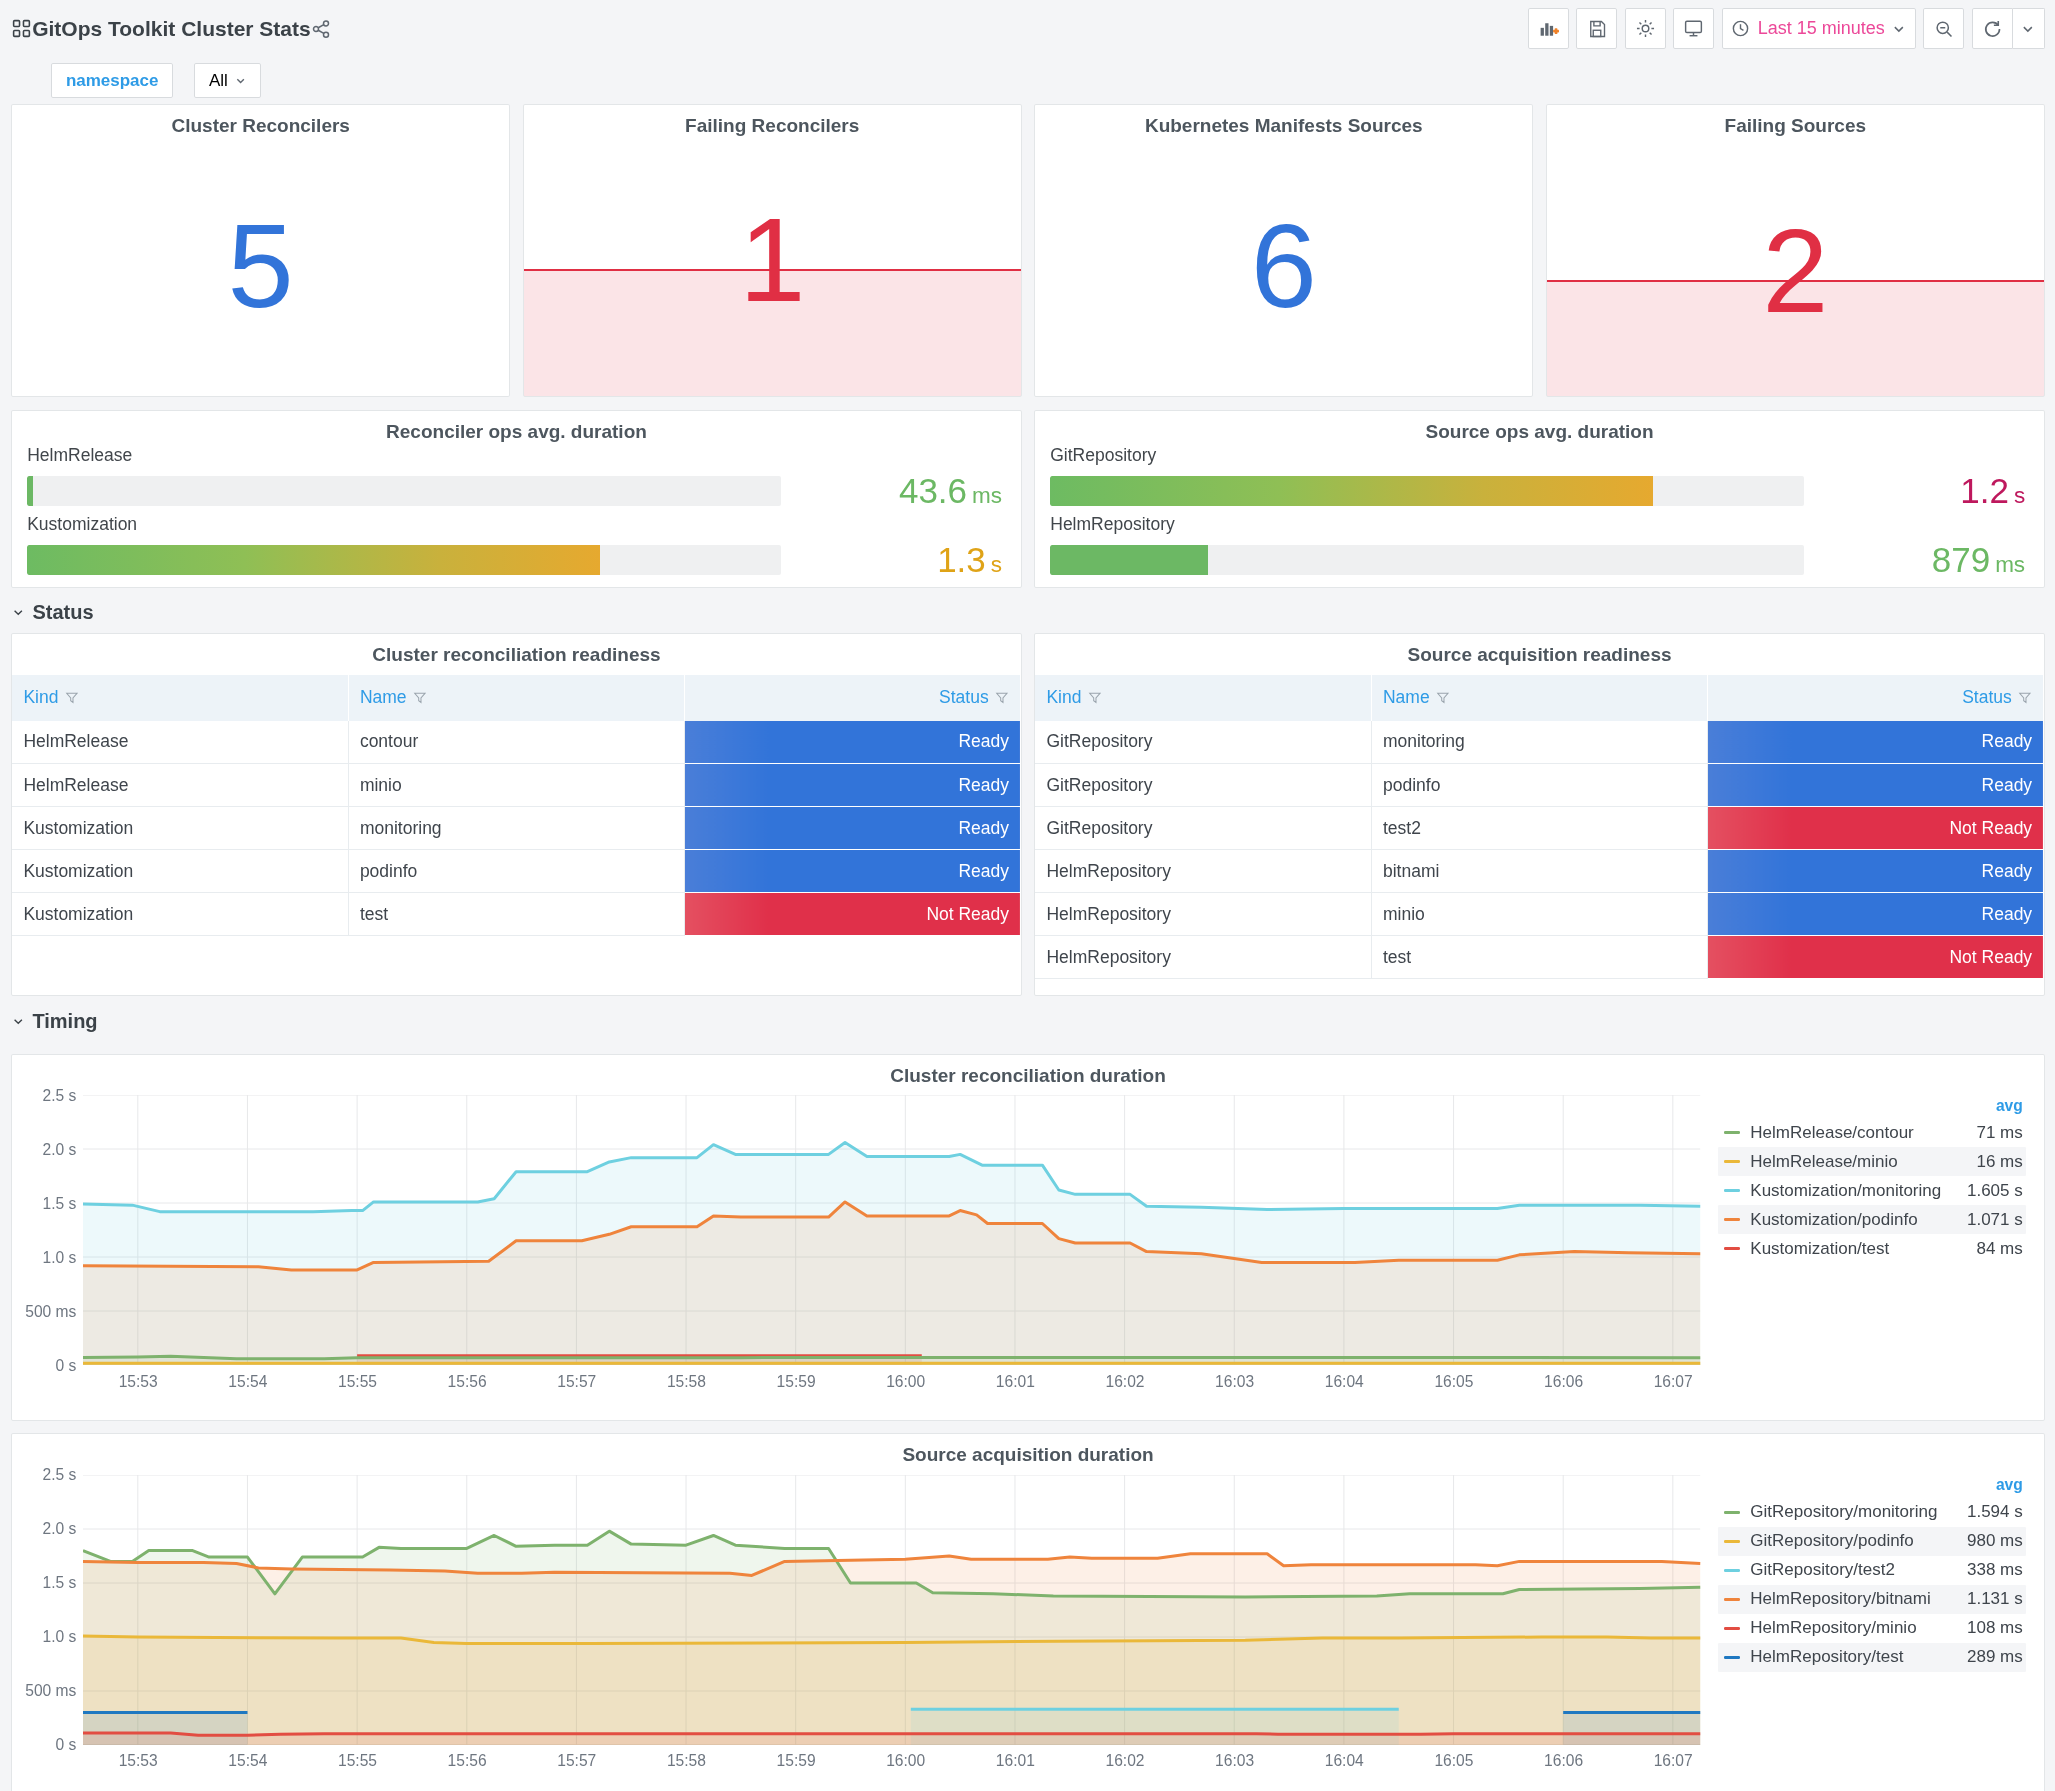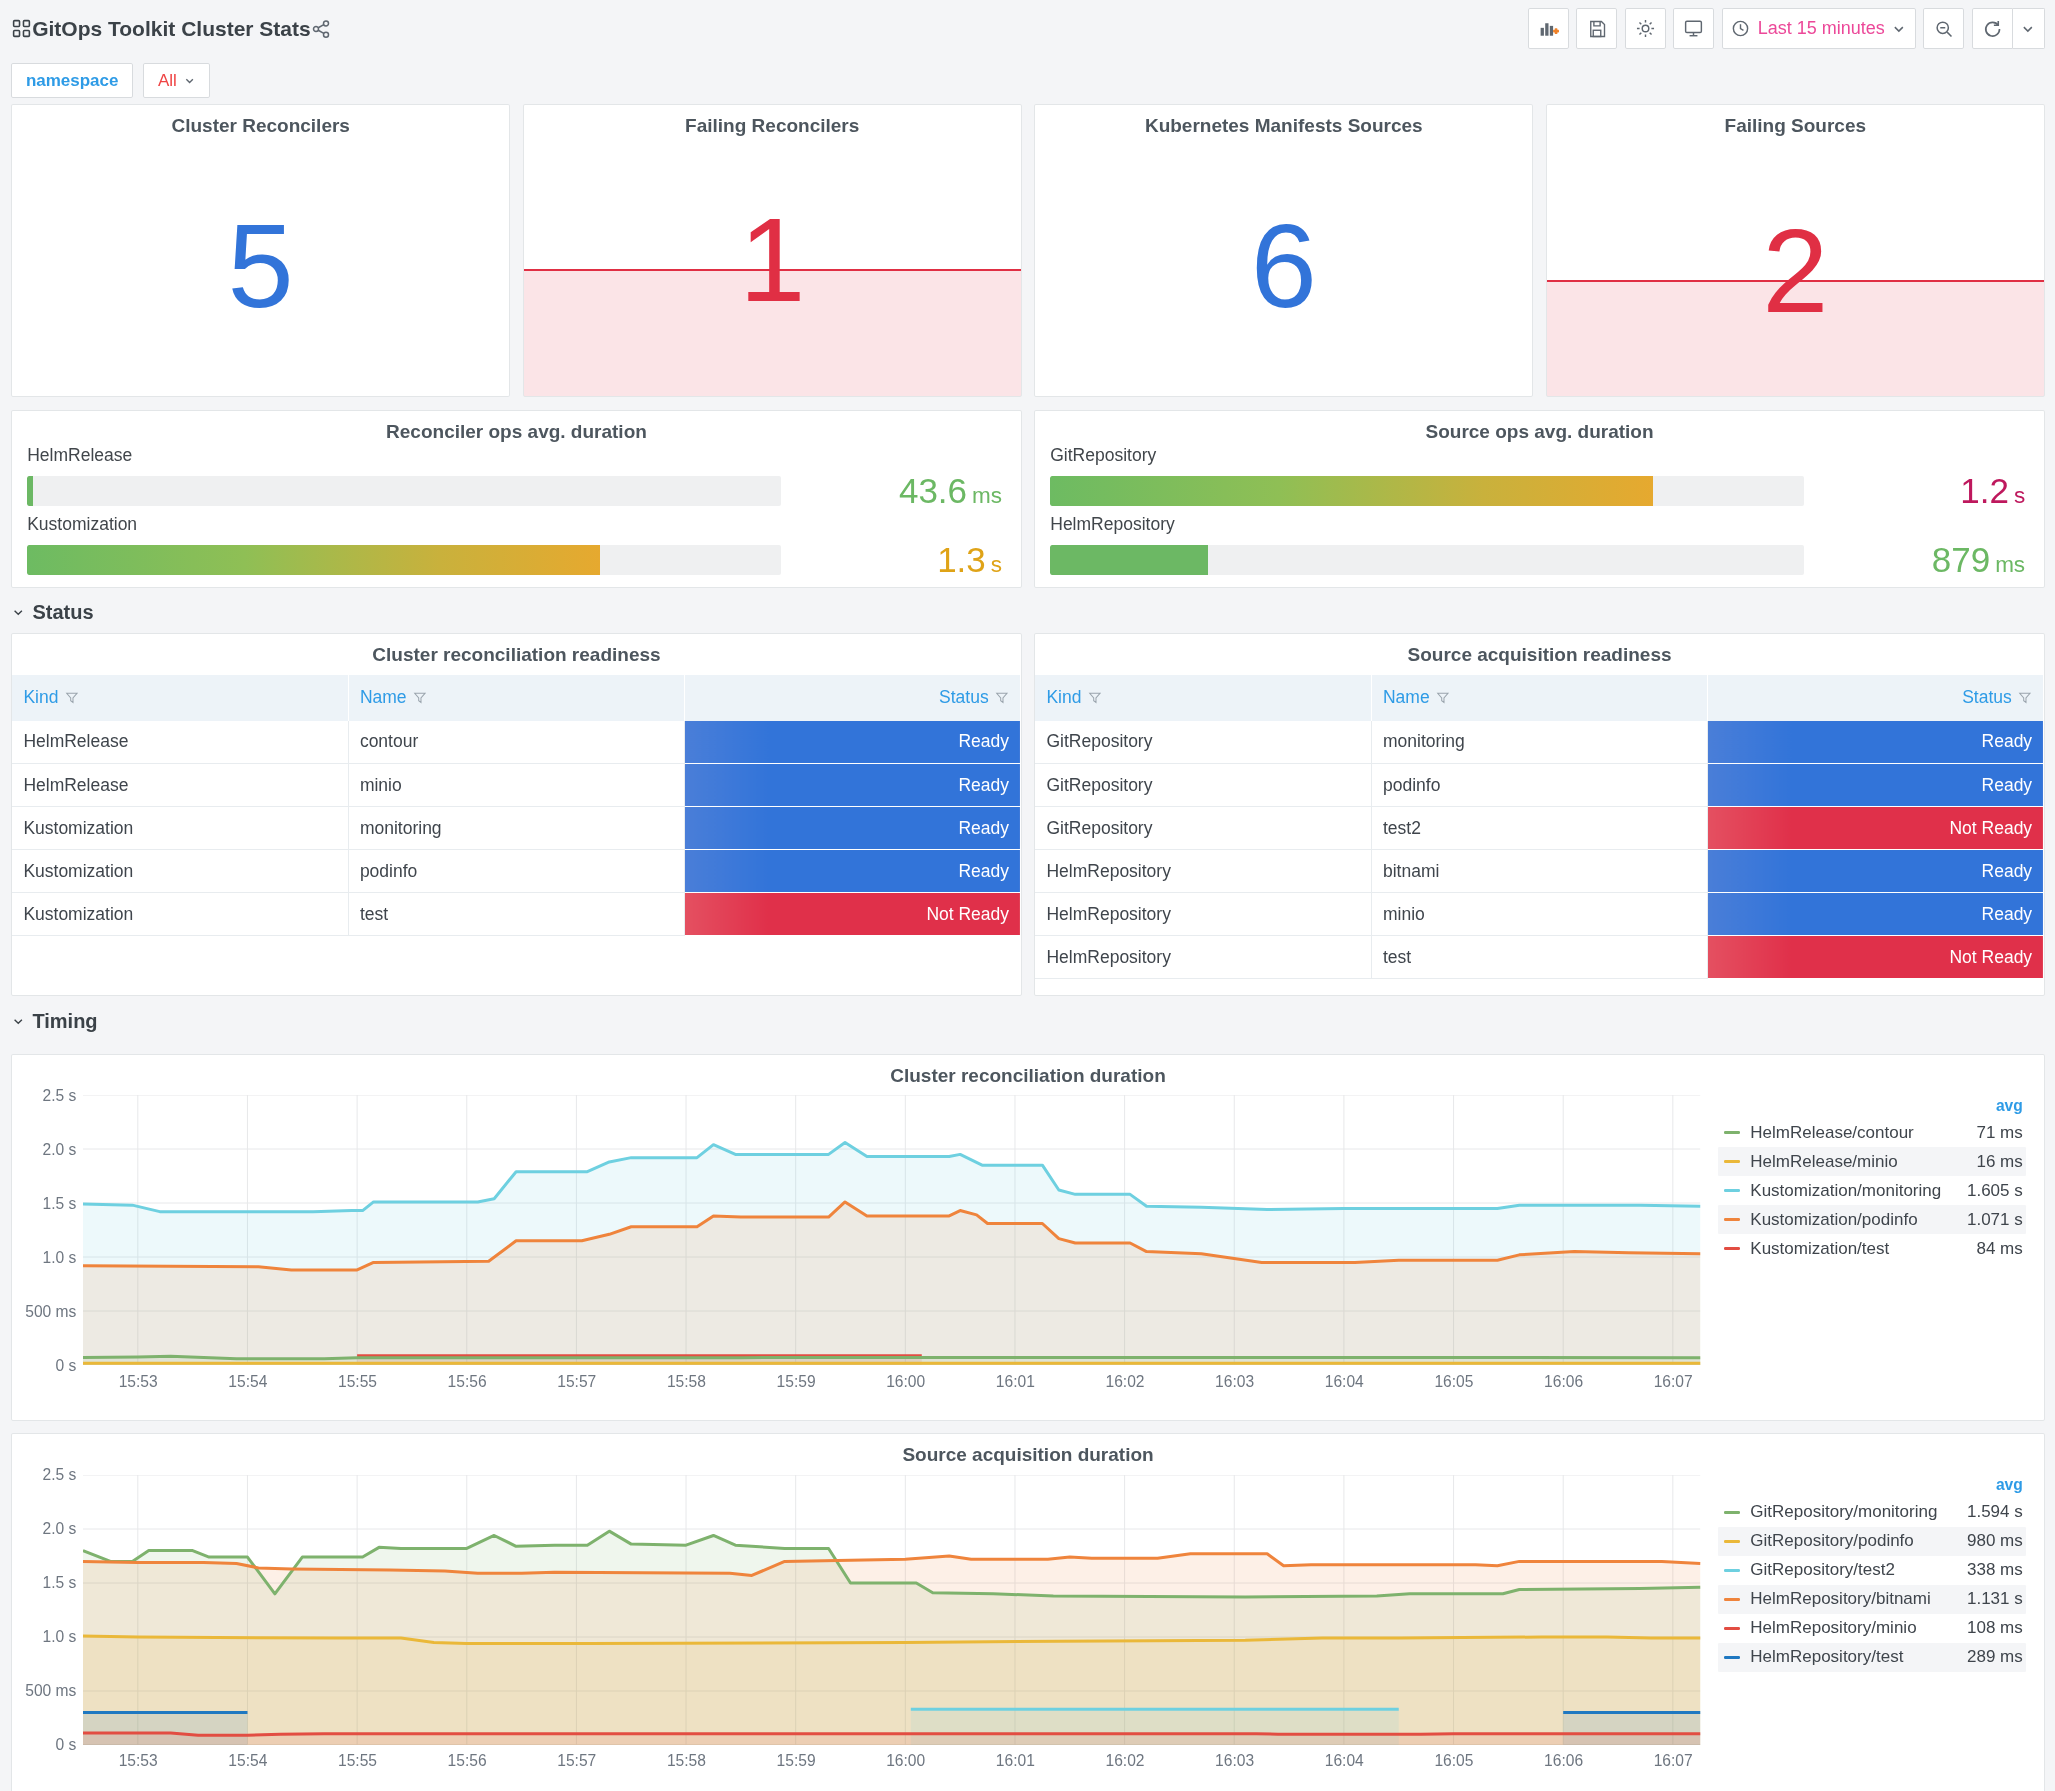--- a/index.html
+++ b/index.html
@@ -13,25 +13,25 @@
   .icon { display:inline-flex; align-items:center; justify-content:center; color:#5f6770; }
   .btn { background:#fff; border:0.6px solid #d8dbde; border-radius:1.9px; height:41px; min-width:41px;
          display:inline-flex; align-items:center; justify-content:center; gap:7.5px; padding:0 8.7px; cursor:pointer; }
   .toolbar { display:flex; align-items:center; gap:7.5px; }
   .btn-group { display:flex; }
   .btn-group .btn:first-child { border-top-right-radius:0; border-bottom-right-radius:0; }
   .btn-group .btn:last-child { border-left:none; border-top-left-radius:0; border-bottom-left-radius:0; min-width:32px; }
   .time-label { font-size:18px; font-weight:500; color:#ec4899; }
 
   
-  .vars { display:flex; align-items:center; gap:10px; height:47px; }
+  .vars { display:flex; align-items:center; gap:21px; height:47px;margin-left:40px; }
   .chip { background:#fff; border:0.6px solid #d8dbde; border-radius:1.9px; height:35px; display:inline-flex;
           align-items:center; padding:0 13.7px; font-size:17px; }
   .chip.label { color:#2e9be6; font-weight:700; }
-  .chip.value { color:#ef4444; font-weight:500; gap:7.5px; }
+  .chip.value { color:#000000; font-weight:500; gap:7.5px; }
 
   
   .panel { background:#fff; border:0.6px solid #e3e6e8; border-radius:1.9px; position:relative; overflow:hidden; }
   .panel-title { text-align:center; font-size:19px; font-weight:600; color:#4d565e; padding-top:10px; }
 
   .grid4 { display:grid; grid-template-columns:repeat(4,1fr); gap:12.5px; }
   .grid2 { display:grid; grid-template-columns:repeat(2,1fr); gap:12.5px; margin-top:12.5px; }
 
   
   .stat { height:293px; }

